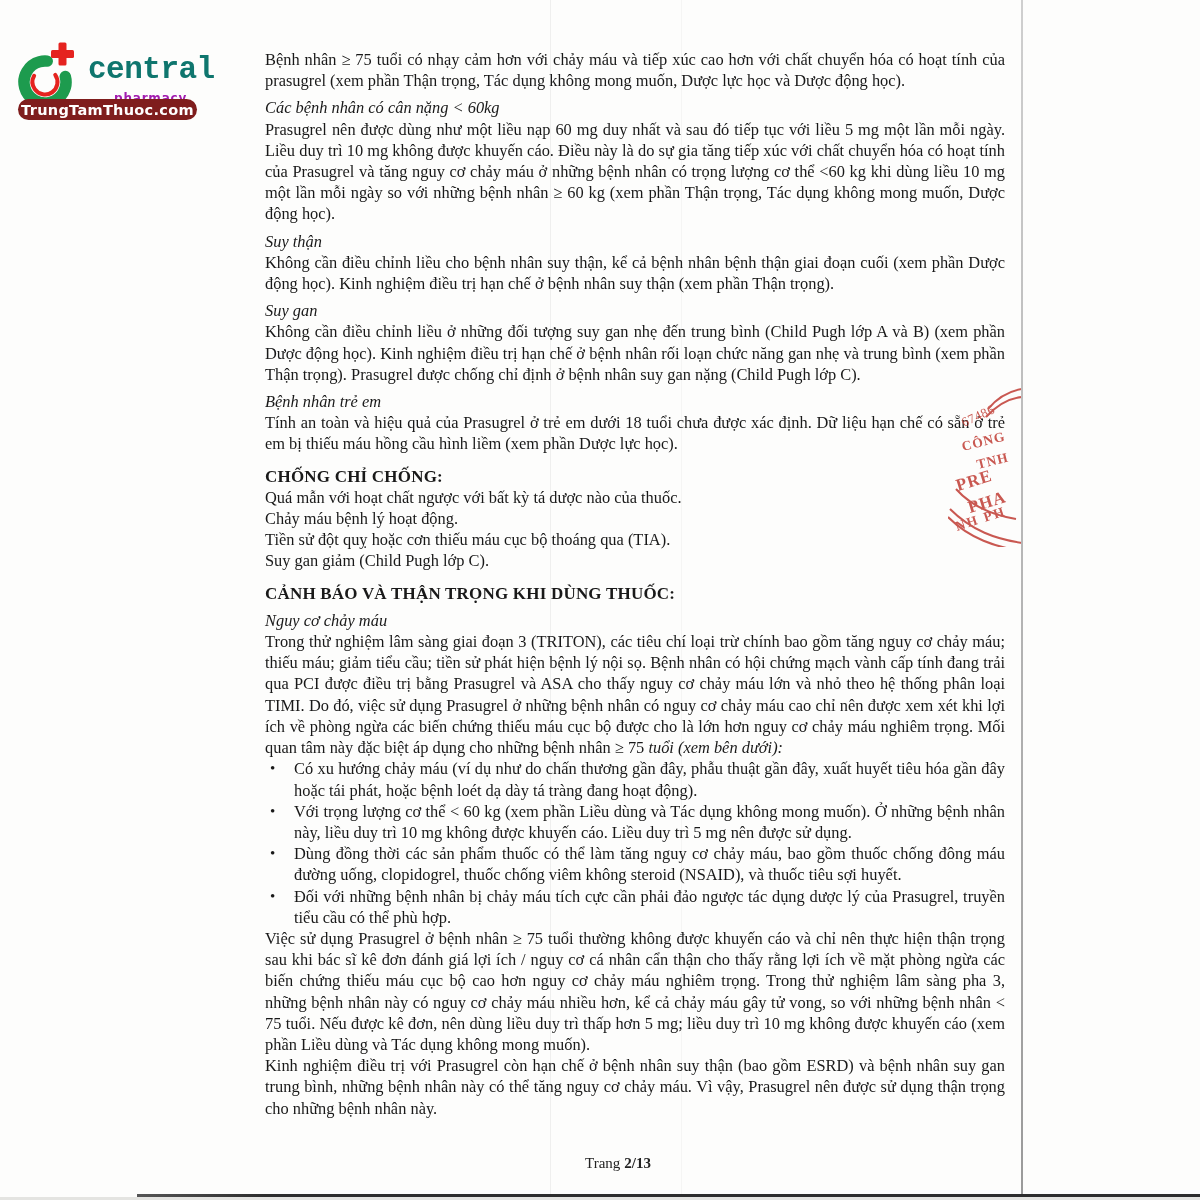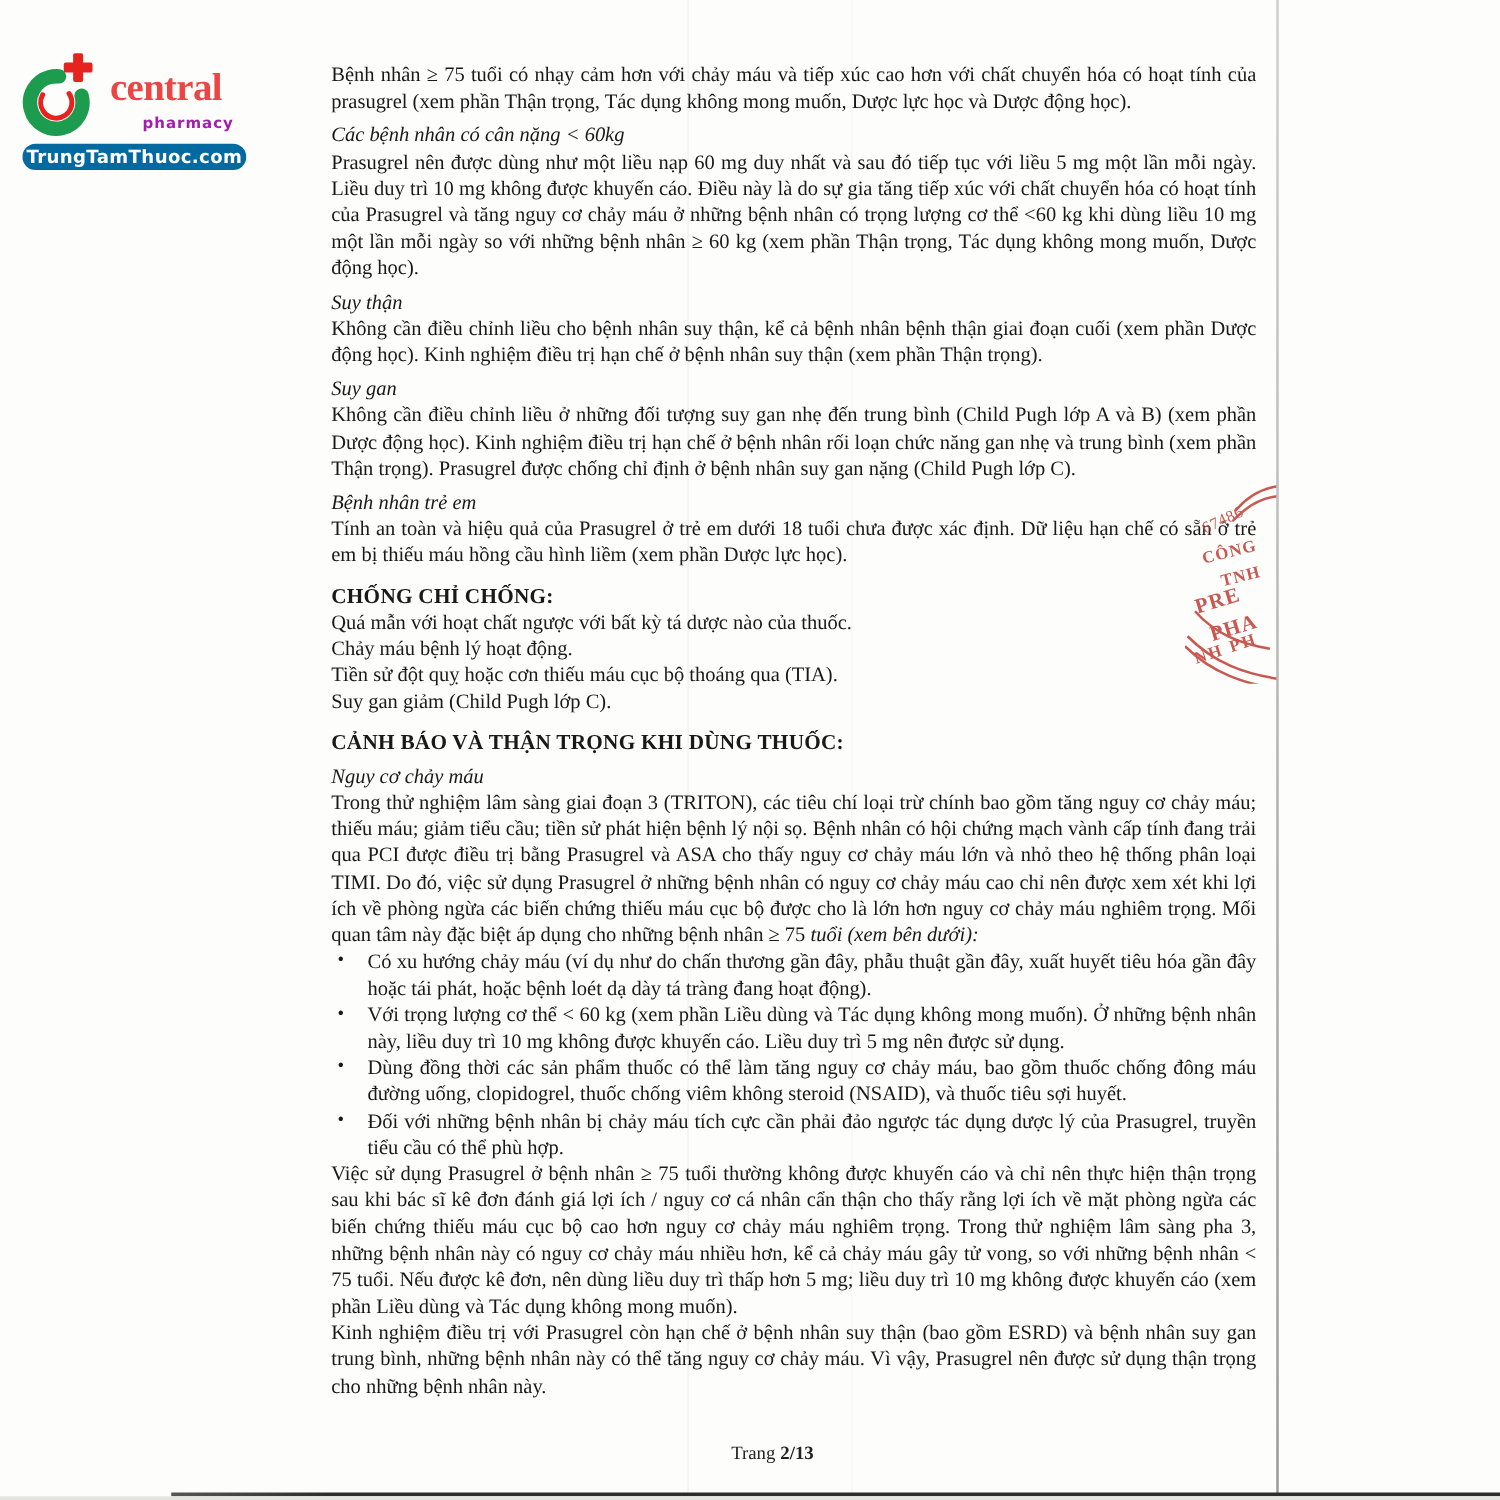--- a/index.html
+++ b/index.html
@@ -23,32 +23,32 @@
     position: absolute; left: 137px; top: 1194px; width: 1063px; height: 3px;
     background: linear-gradient(to right, #555, #2d2d2d 12%, #2d2d2d);
   }
   .scan-bottom-shade { position: absolute; left: 0; top: 1197px; width: 1200px; height: 3px; background: #e4e4e1; }
 
   
   .logo { position: absolute; left: 0; top: 0; width: 230px; height: 150px; }
   .logo-mark { position: absolute; left: 17px; top: 40px; width: 58px; height: 72px; }
   .logo-brand {
     position: absolute; left: 88px; top: 54px;
-    font-family: Liberation Serif, serif;
-    font-weight: bold; font-size: 31px; line-height: 32px; color: #ef4444;
+    font-family: Liberation Mono, monospace;
+    font-weight: bold; font-size: 31px; line-height: 32px; color: #0f766e;
     letter-spacing: -0.5px;
   }
   .logo-tagline {
     position: absolute; left: 114px; top: 91px;
     font-family: "DejaVu Sans", "Liberation Sans", sans-serif;
     font-size: 12px; color: #a21caf; letter-spacing: 0.8px; font-weight: 600;
   }
   .logo-pill {
-    position: absolute; left: 18px; top: 115px; width: 179px; height: 21px;
-    background: #0369a1; border-radius: 11px;
+    position: absolute; left: 18px; top: 99px; width: 179px; height: 21px;
+    background: #7f1d1d; border-radius: 11px;
     display: flex; align-items: center; justify-content: center;
   }
   .logo-pill span {
     font-family: "DejaVu Sans", "Liberation Sans", sans-serif;
     font-weight: bold; font-size: 14.5px; color: #ffffff; letter-spacing: 0.3px;
   }
 
   
   .doc {
     position: absolute; left: 265px; top: 49px; width: 740px;

